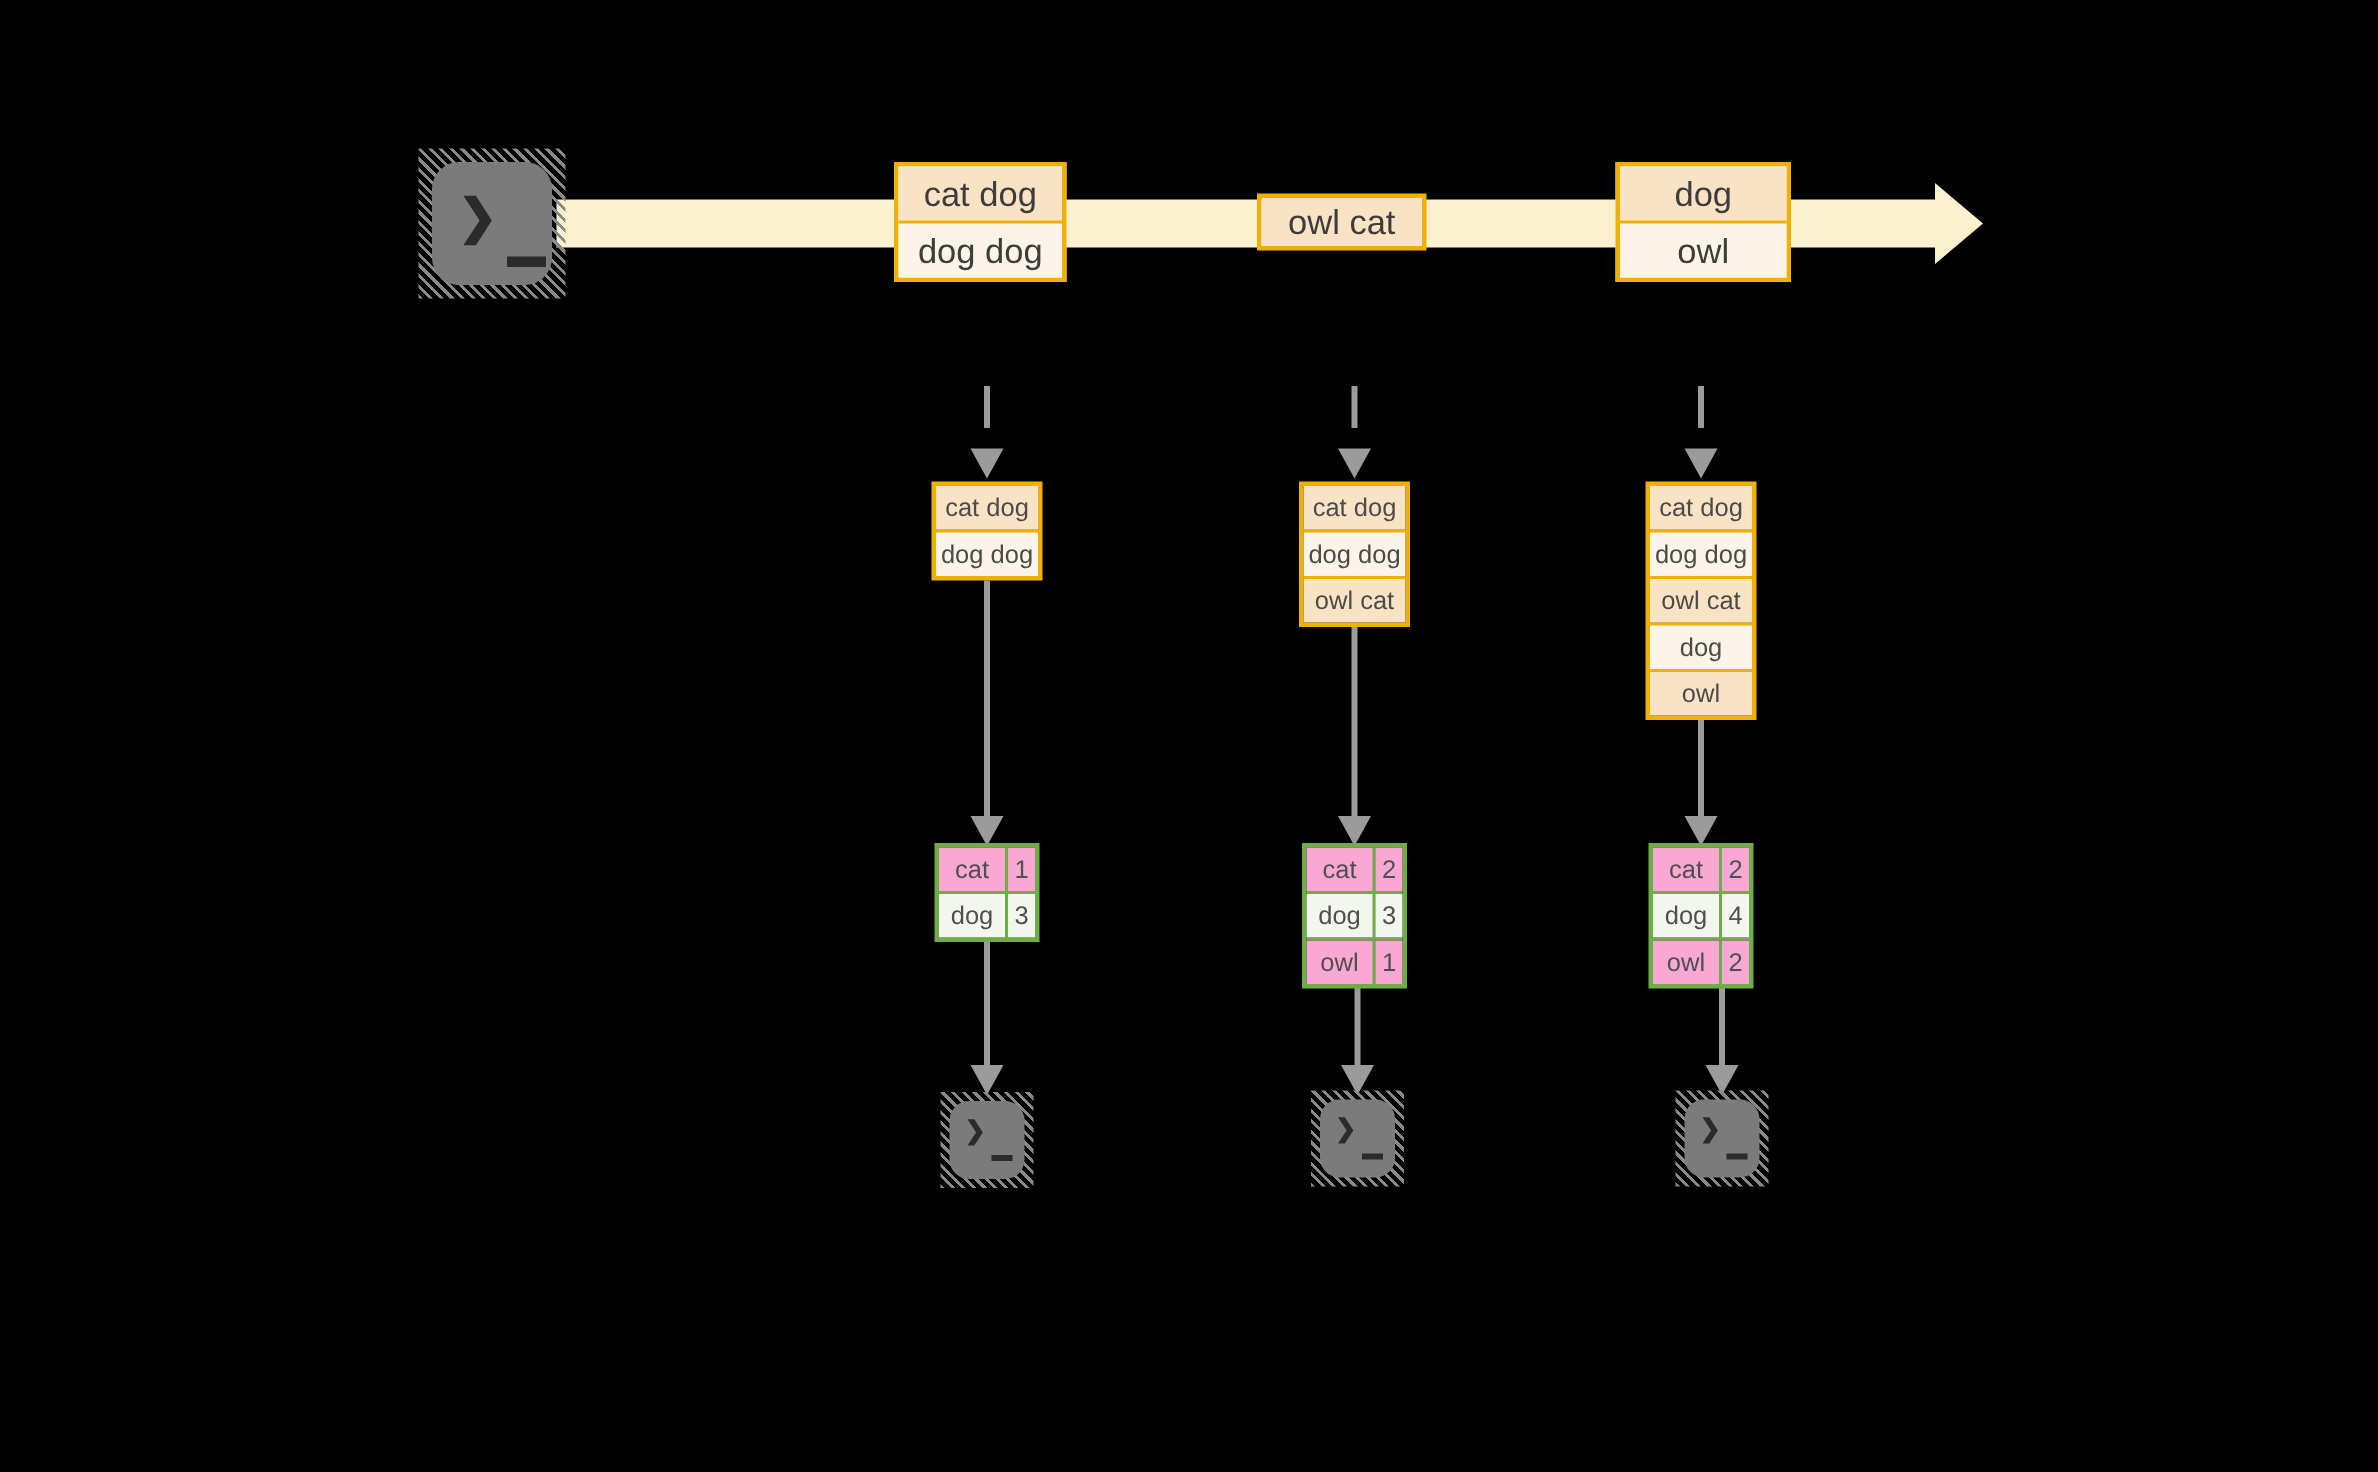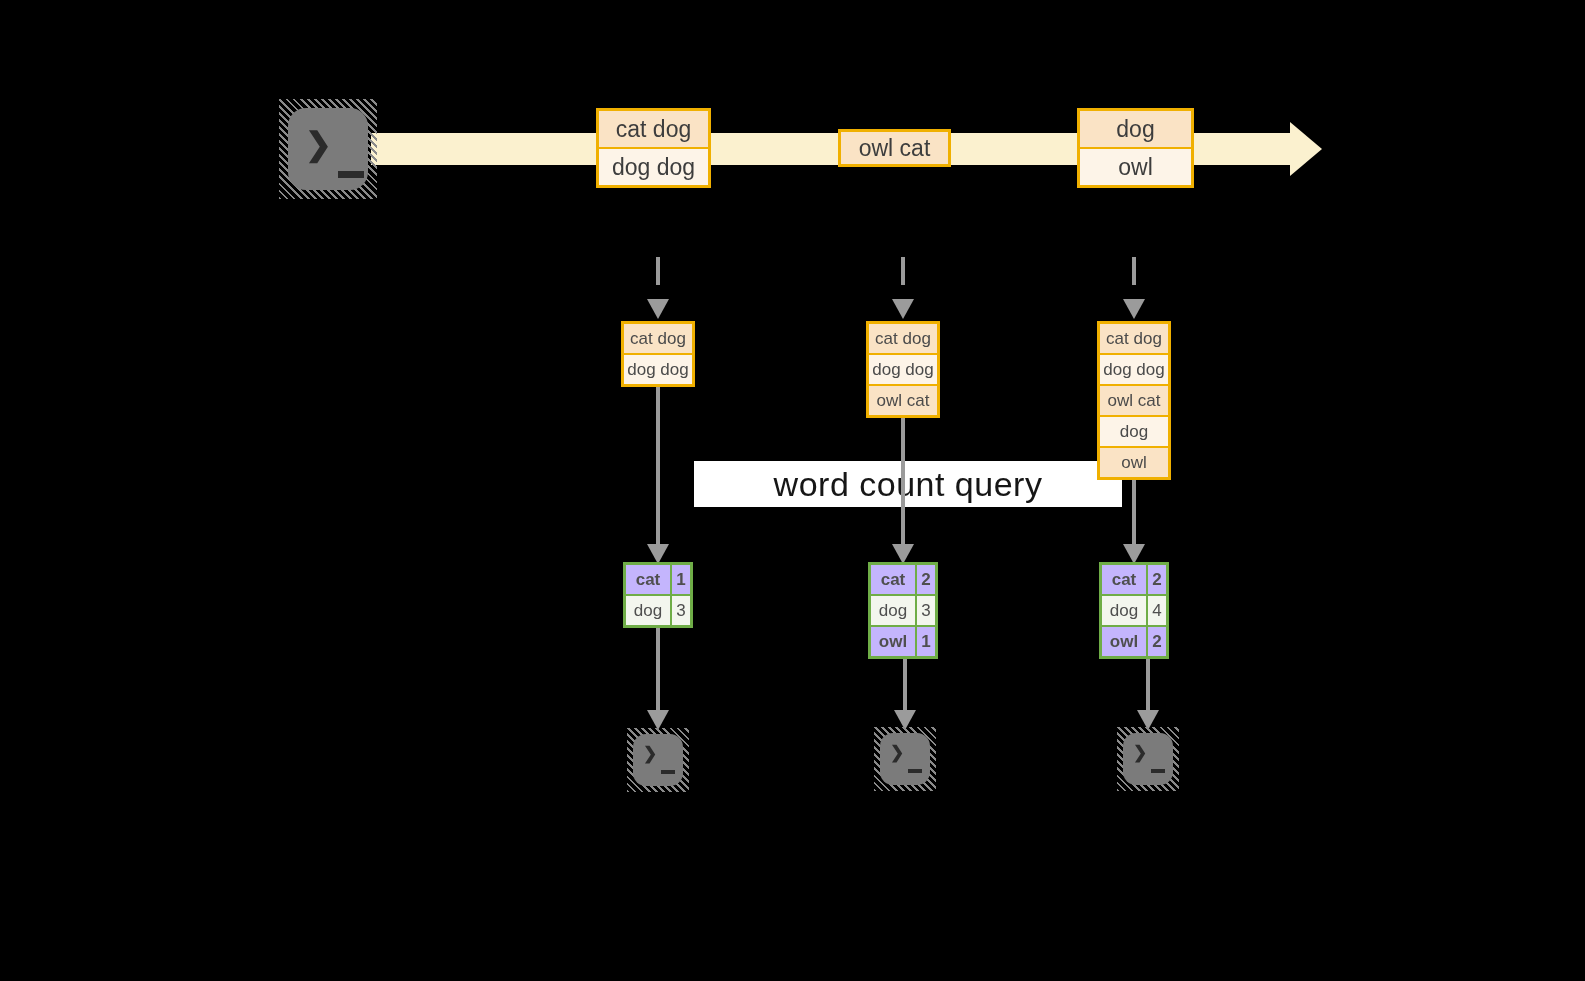--- a/index.html
+++ b/index.html
@@ -48,21 +48,21 @@
   
   .banner{position:absolute;left:694px;top:461px;width:428px;height:46px;background:#ffffff;
     color:#161616;font-size:34px;font-weight:300;text-align:center;line-height:46px;z-index:1;letter-spacing:0.5px;}
 
   
   .gtable{position:absolute;border:3px solid #6FAD47;box-sizing:border-box;width:70px;z-index:3;}
   .grow{display:flex;height:29px;}
   .grow + .grow{border-top:2px solid #6FAD47;}
   .gword{width:44px;border-right:2px solid #6FAD47;text-align:center;line-height:29px;font-size:17px;color:#4f4f4f;}
   .gcount{flex:1;text-align:center;line-height:29px;font-size:17px;color:#4f4f4f;}
-  .grow.dark .gword,.grow.dark .gcount{background:#c4b5fd;font-weight:bold;}
+  .grow.dark .gword,.grow.dark .gcount{background:#f9a8d4;}
   .grow.light .gword,.grow.light .gcount{background:#F3F6EE;}
 </style>
 </head>
 <body>
 
 <div class="stage">
 
   <div class="term term--lg" style="left:279px;top:99px;">
     <div class="term-inner">
       <span class="prompt">❯</span>
@@ -102,21 +102,20 @@
     <div class="srow dark">owl cat</div>
   </div>
   <div class="stack" style="left:1097px;top:321px;">
     <div class="srow dark">cat dog</div>
     <div class="srow light">dog dog</div>
     <div class="srow dark">owl cat</div>
     <div class="srow light">dog</div>
     <div class="srow dark">owl</div>
   </div>
 
-  <div class="banner">word count query</div>
 
   <div class="solidline" style="left:656px;top:387px;height:157px;"></div>
   <div class="head-down" style="left:647px;top:544px;"></div>
   <div class="solidline" style="left:901px;top:418px;height:126px;"></div>
   <div class="head-down" style="left:892px;top:544px;"></div>
   <div class="solidline" style="left:1132px;top:480px;height:64px;"></div>
   <div class="head-down" style="left:1123px;top:544px;"></div>
 
   <div class="gtable" style="left:623px;top:562px;">
     <div class="grow dark">

